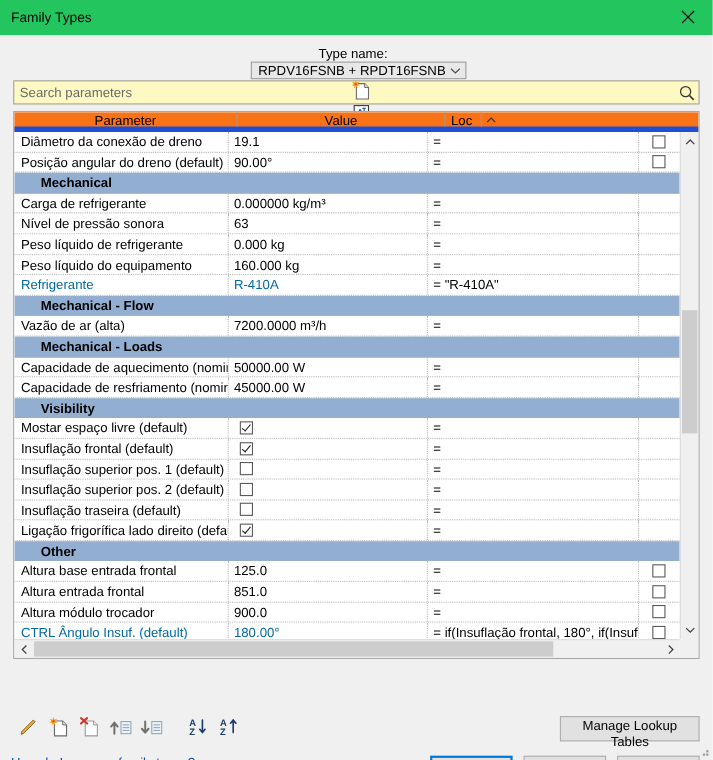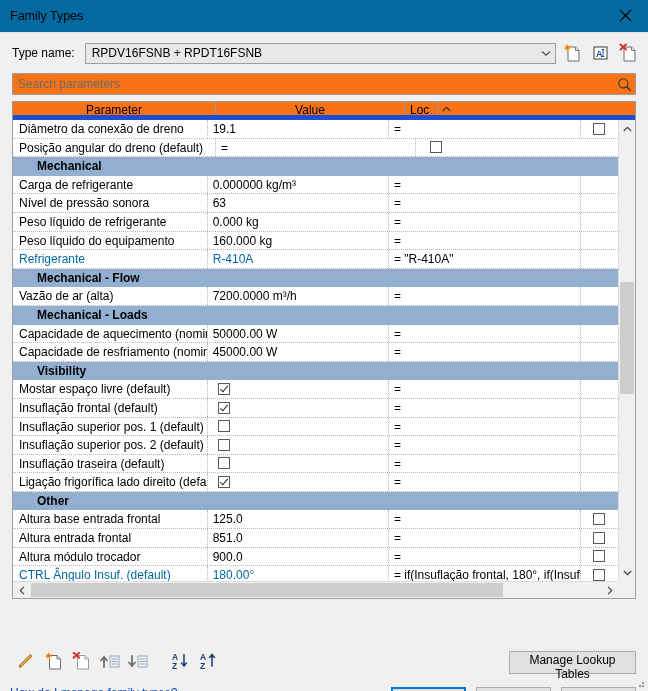--- a/index.html
+++ b/index.html
@@ -13,21 +13,21 @@
     font-family: "Liberation Sans", sans-serif;
     font-size: 12px;
     color: #000000;
     overflow: hidden;
     position: relative;
   }
 
   
   .titlebar {
     height: 32px;
-    background: #0369a1;
+    background: #22c55e;
     display: flex;
     align-items: center;
     position: relative;
   }
   .titlebar-text {
     padding-left: 10px;
     font-size: 12.5px;
     color: #000000;
   }
   .close-btn {
@@ -52,20 +52,21 @@
     box-sizing: border-box;
   }
 
   
   .typename-row {
     display: flex;
     align-items: center;
     padding: 9px 8px 0 12px;
     height: 31px;
     box-sizing: border-box;
+    flex-direction: column;
   }
   .typename-label {
     font-size: 12px;
     white-space: nowrap;
     margin-right: 10px;
   }
   .combo {
     flex: 1;
     height: 21px;
     background: #e8e8e8;
@@ -98,21 +99,21 @@
     align-items: center;
     justify-content: center;
     margin-left: 4px;
     cursor: pointer;
   }
 
   
   .search-row {
     margin: 9px 12px 0 12px;
     height: 22px;
-    background: #f97316;
+    background: #fef9c3;
     border: 1px solid #9e9e9e;
     display: flex;
     align-items: center;
     box-sizing: border-box;
   }
   .search-input {
     flex: 1;
     border: none;
     outline: none;
     font-family: "Liberation Sans", sans-serif;
@@ -472,20 +473,21 @@
           <div class="row">
             <div class="cell param">Diâmetro da conexão de dreno</div>
             <div class="cell value">19.1</div>
             <div class="cell formula">=</div>
             <div class="cell lock">
               <span class="chk"></span>
             </div>
           </div>
           <div class="row">
             <div class="cell param">Posição angular do dreno (default)</div>
+            <div class="cell value">90.00°</div>
             <div class="cell formula">=</div>
             <div class="cell lock">
               <span class="chk"></span>
             </div>
           </div>
           <div class="row group">
             <div class="group-label">Mechanical</div>
           </div>
           <div class="row">
             <div class="cell param">Carga de refrigerante</div>

